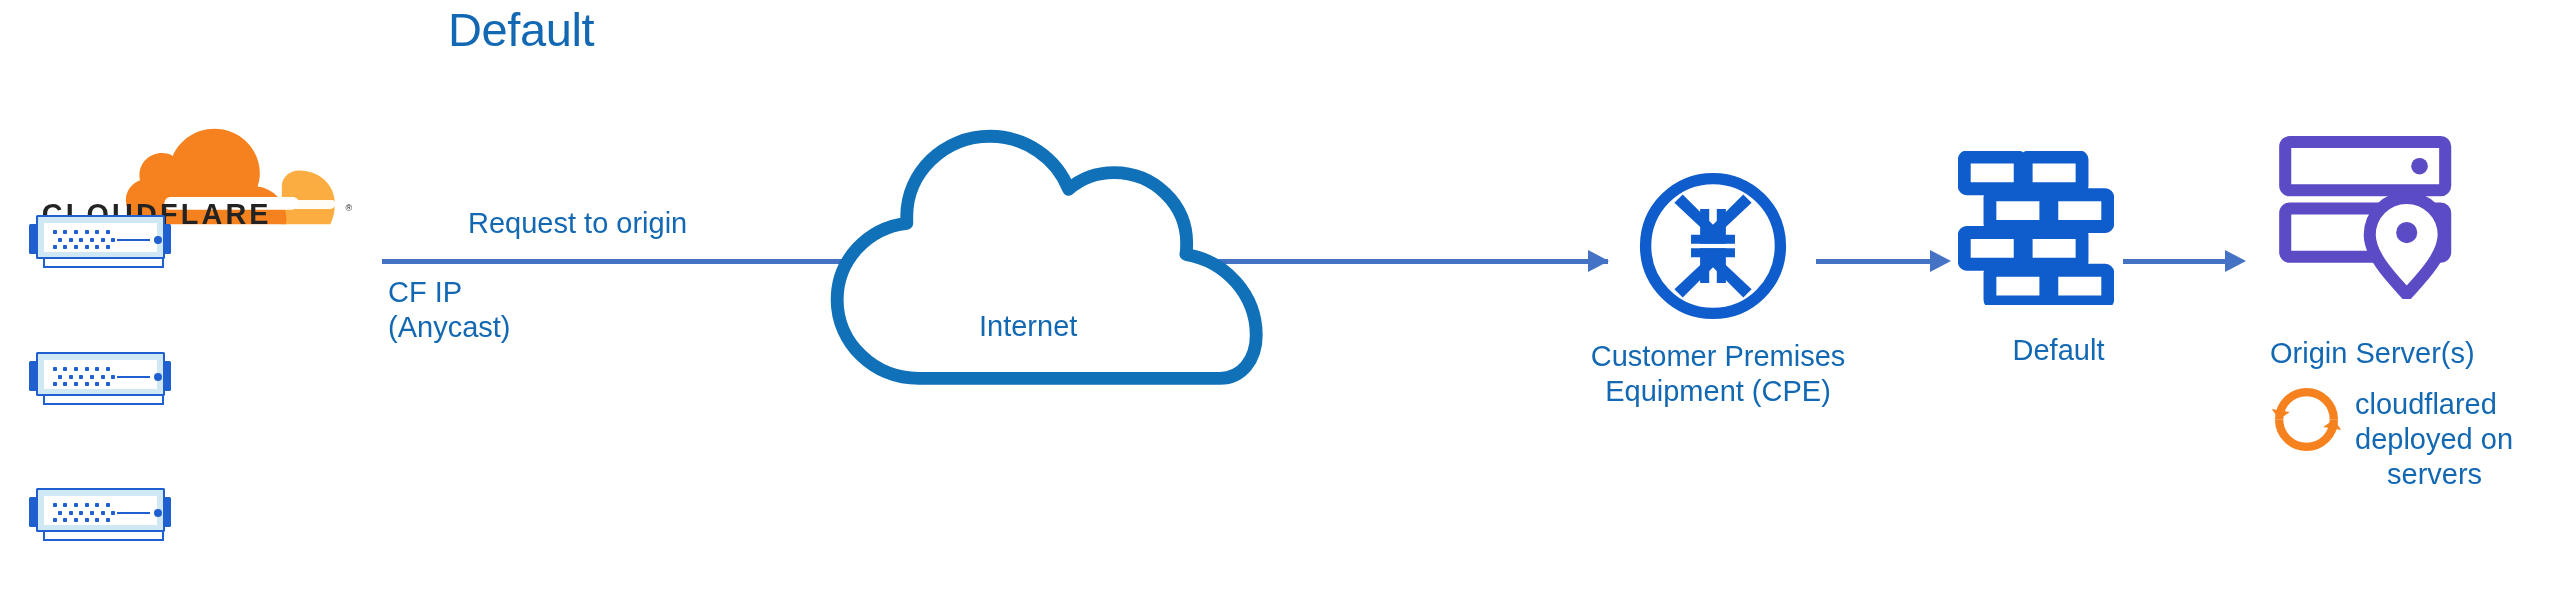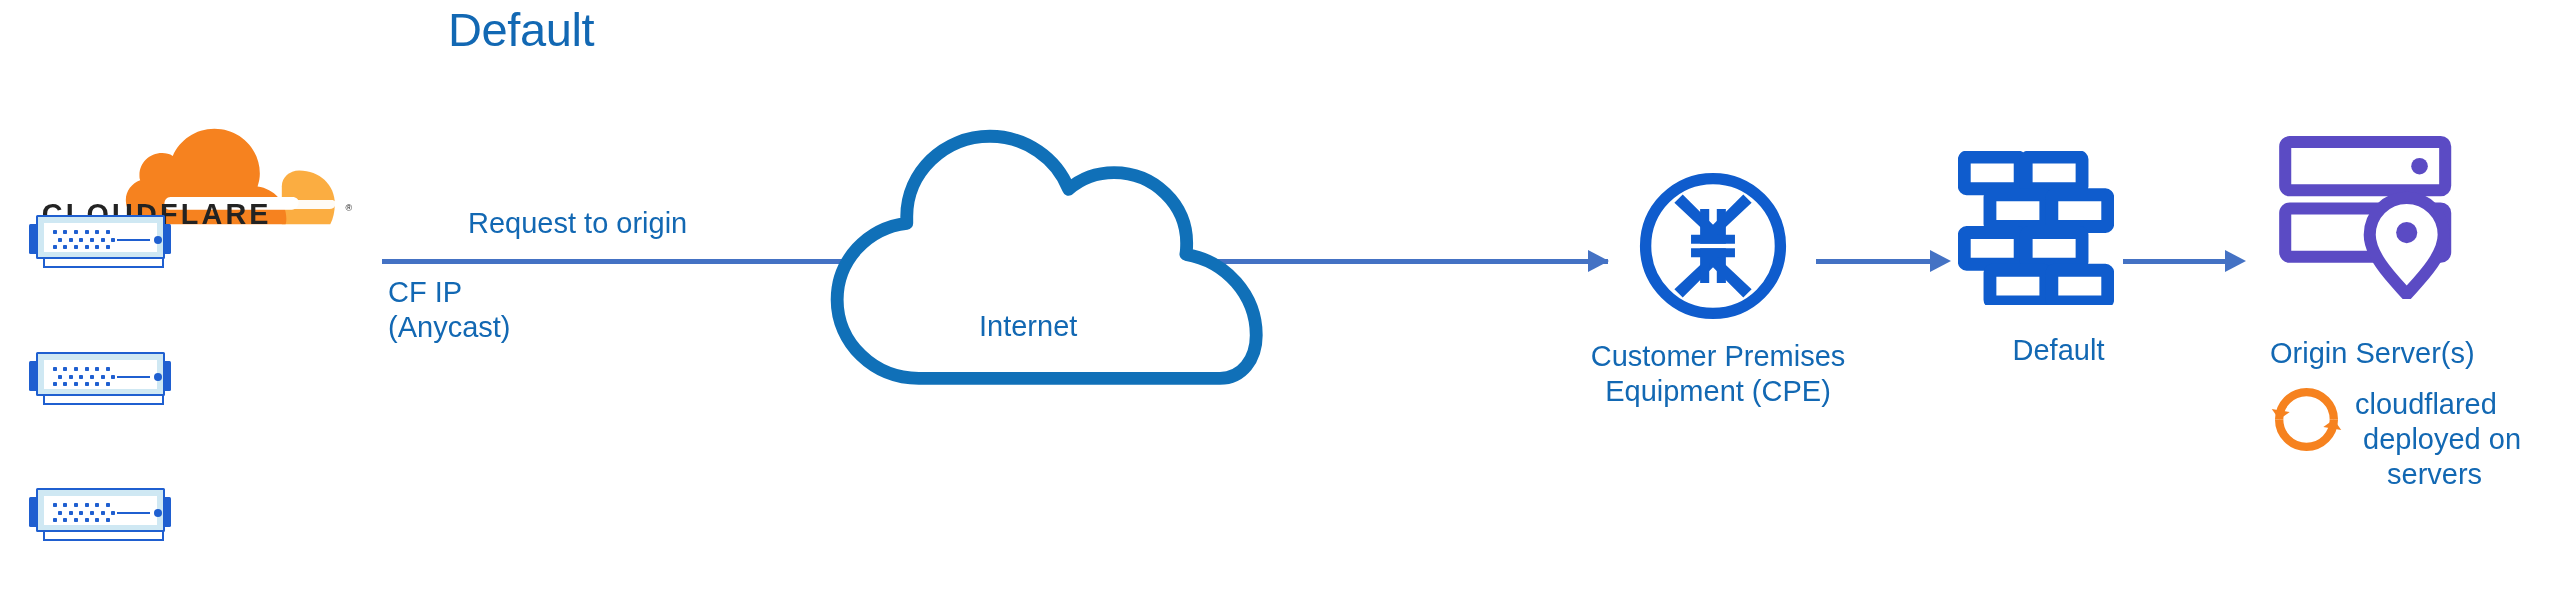--- a/index.html
+++ b/index.html
@@ -346,17 +346,17 @@
         <path d="M16 52 A36 36 0 0 1 88 52"></path>
         <path d="M88 52 A36 36 0 0 1 16 52"></path>
       </g>
 
       <path d="M16 52 L4 40 L28 40 Z" fill="#F6821F" transform="rotate(10 16 52)"></path>
 
       <path d="M88 52 L76 64 L100 64 Z" fill="#F6821F" transform="rotate(10 88 52)"></path>
     </svg>
   </div>
   <div class="txt label" style="left:2355px; top:387px;text-align:center;">cloudflared</div>
-  <div class="txt label" style="left:2355px; top:422px;margin-left:8px;">deployed on</div>
+  <div class="txt label" style="left:2355px; top:422px;">deployed on</div>
   <div class="txt label" style="left:2355px; top:457px;margin-left:32px;">servers</div>
 
 </div>
 
 
 </body></html>

